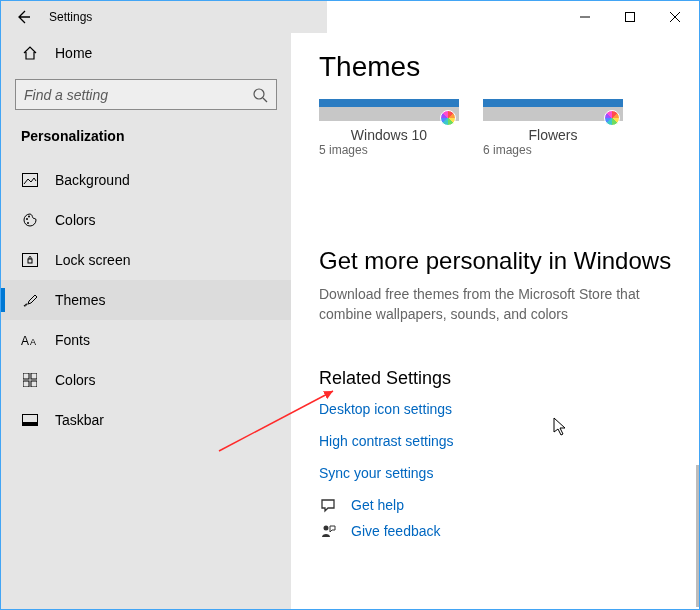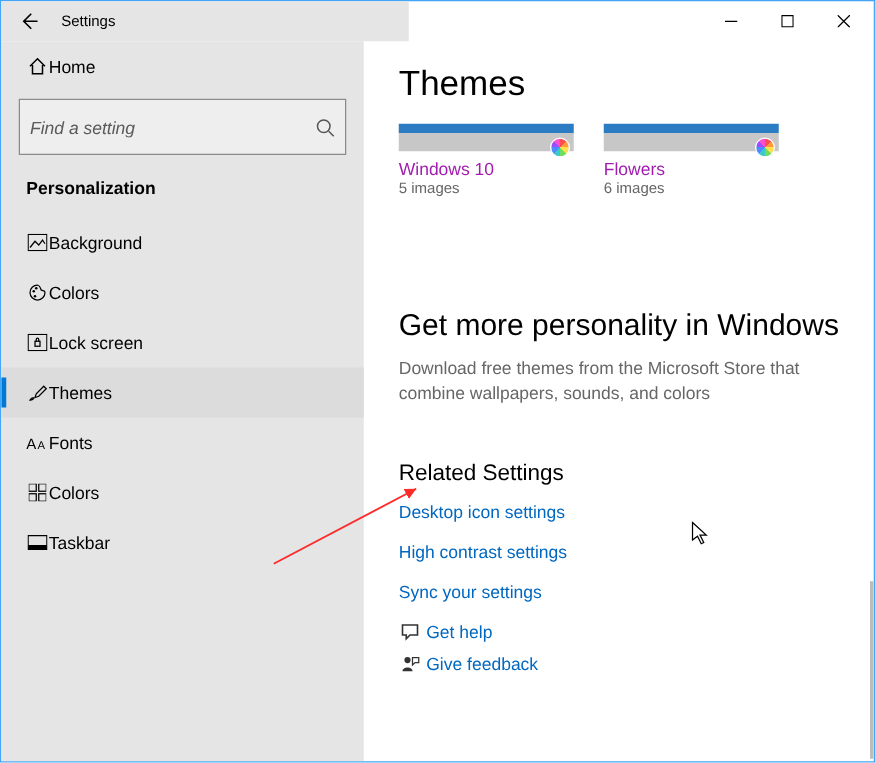--- a/index.html
+++ b/index.html
@@ -4,42 +4,42 @@
 <style>
   * { box-sizing: border-box; margin: 0; padding: 0; font-family: "Segoe UI", Arial, sans-serif; }
   body { width: 700px; height: 610px; background: #fff; overflow: hidden; border: 1px solid #42a5f5; position: relative; }
   .titlebar { height: 32px; display: flex; align-items: center; justify-content: flex-end; padding: 0 2px; }
   .title-controls { display: flex; }
   .title-btn { width: 45px; height: 30px; display: flex; align-items: center; justify-content: center; }
   .app { display: flex; height: calc(100% - 32px); }
   .sidebar { width: 290px; background: #e5e5e5; height: 100%; position: relative; padding-top: 0; }
   .topbar { position: absolute; top: -32px; left: 0; width: 326px; height: 32px; background: #e5e5e5; display: flex; align-items: center; padding-left: 14px; }
   .topbar .app-title { font-size: 12px; margin-left: 18px; color: #000; }
-  .nav-row { display: flex; align-items: center; height: 40px; padding: 0 14px 0 20px; font-size: 14px; color: #000; position: relative; }
+  .nav-row { display: flex; align-items: center; height: 40px; padding: 0 14px 0 20px; font-size: 14px; color: #000; gap: 16px; position: relative; }
   .nav-row .icon-slot { width: 18px; display: flex; justify-content: center; }
   .nav-row.selected::before { content: ""; position: absolute; left: 0; top: 8px; bottom: 8px; width: 4px; background: #0078d4; }
   .nav-row.selected { background: #dcdcdc; }
   .search-wrap { padding: 6px 14px 10px 14px; }
-  .search { display: flex; align-items: center; height: 45px; border: 1px solid #8a8a8a; background: #eeeeee; padding: 0 8px; }
+  .search { display: flex; align-items: center; height: 31px; border: 1px solid #8a8a8a; background: #eeeeee; padding: 0 8px; }
   .search input { flex: 1; border: none; background: transparent; font-size: 14px; color: #666; outline: none; font-style: normal; }
   .search input::placeholder { color: #5a5a5a; font-style: italic; }
   .section-title { font-weight: 600; font-size: 14px; padding: 8px 20px 16px 20px; color: #000; }
   .main { flex: 1; padding: 18px 24px 10px 28px; overflow: hidden; position: relative; }
   h1 { font-size: 28px; font-weight: 400; margin-bottom: 16px; }
   .themes-row { display: flex; gap: 24px; margin-bottom: 90px; }
   .theme-card { width: 140px; }
   .theme-thumb { width: 140px; height: 22px; background: linear-gradient(to bottom, #2b7cc2 0%, #2b7cc2 35%, #c7c7c7 35%, #c7c7c7 100%); position: relative; margin-bottom: 6px; }
   .theme-thumb .cw { position: absolute; right: 3px; bottom: -5px; width: 16px; height: 16px; border-radius: 50%; background: conic-gradient(#ff4d4d 0 45deg,#ff9a3d 45deg 90deg,#ffe04d 90deg 135deg,#6edc5f 135deg 180deg,#3dc9c9 180deg 225deg,#4d8cff 225deg 270deg,#9c4dff 270deg 315deg,#ff4dcf 315deg 360deg); border: 1px solid #fff; }
-  .theme-name { font-size: 14px; color: #a21caf; }
+  .theme-name { font-size: 14px; color: #404040; text-align: center; }
   .theme-sub { font-size: 12px; color: #666; }
   h2 { font-size: 24px; font-weight: 400; margin-bottom: 10px; }
   .desc { font-size: 14px; color: #666; line-height: 1.4; margin-bottom: 44px; max-width: 340px; }
   .rel-title { font-size: 18px; font-weight: 400; margin-bottom: 12px; }
   .link { font-size: 14px; color: #0067c0; margin-bottom: 16px; display: block; }
-  .helprow { display: flex; align-items: center; gap: 4px; font-size: 14px; color: #0067c0; margin-top: 8px; margin-bottom: 10px; }
+  .helprow { display: flex; align-items: center; gap: 14px; font-size: 14px; color: #0067c0; margin-top: 8px; margin-bottom: 10px; }
   .helprow .hicon { color: #333; width: 18px; display: flex; justify-content: center; }
   .arrow-annot { position: absolute; left: 210px; top: 384px; width: 130px; height: 72px; pointer-events: none; }
   .cursor-annot { position: absolute; left: 552px; top: 416px; pointer-events: none; }
   .scroll-ind { position: absolute; right: 0; top: 432px; bottom: 2px; width: 3px; background: #bcbcbc; }
   svg { display: block; }
 </style>
 </head>
 <body>
 
 <div class="titlebar">

